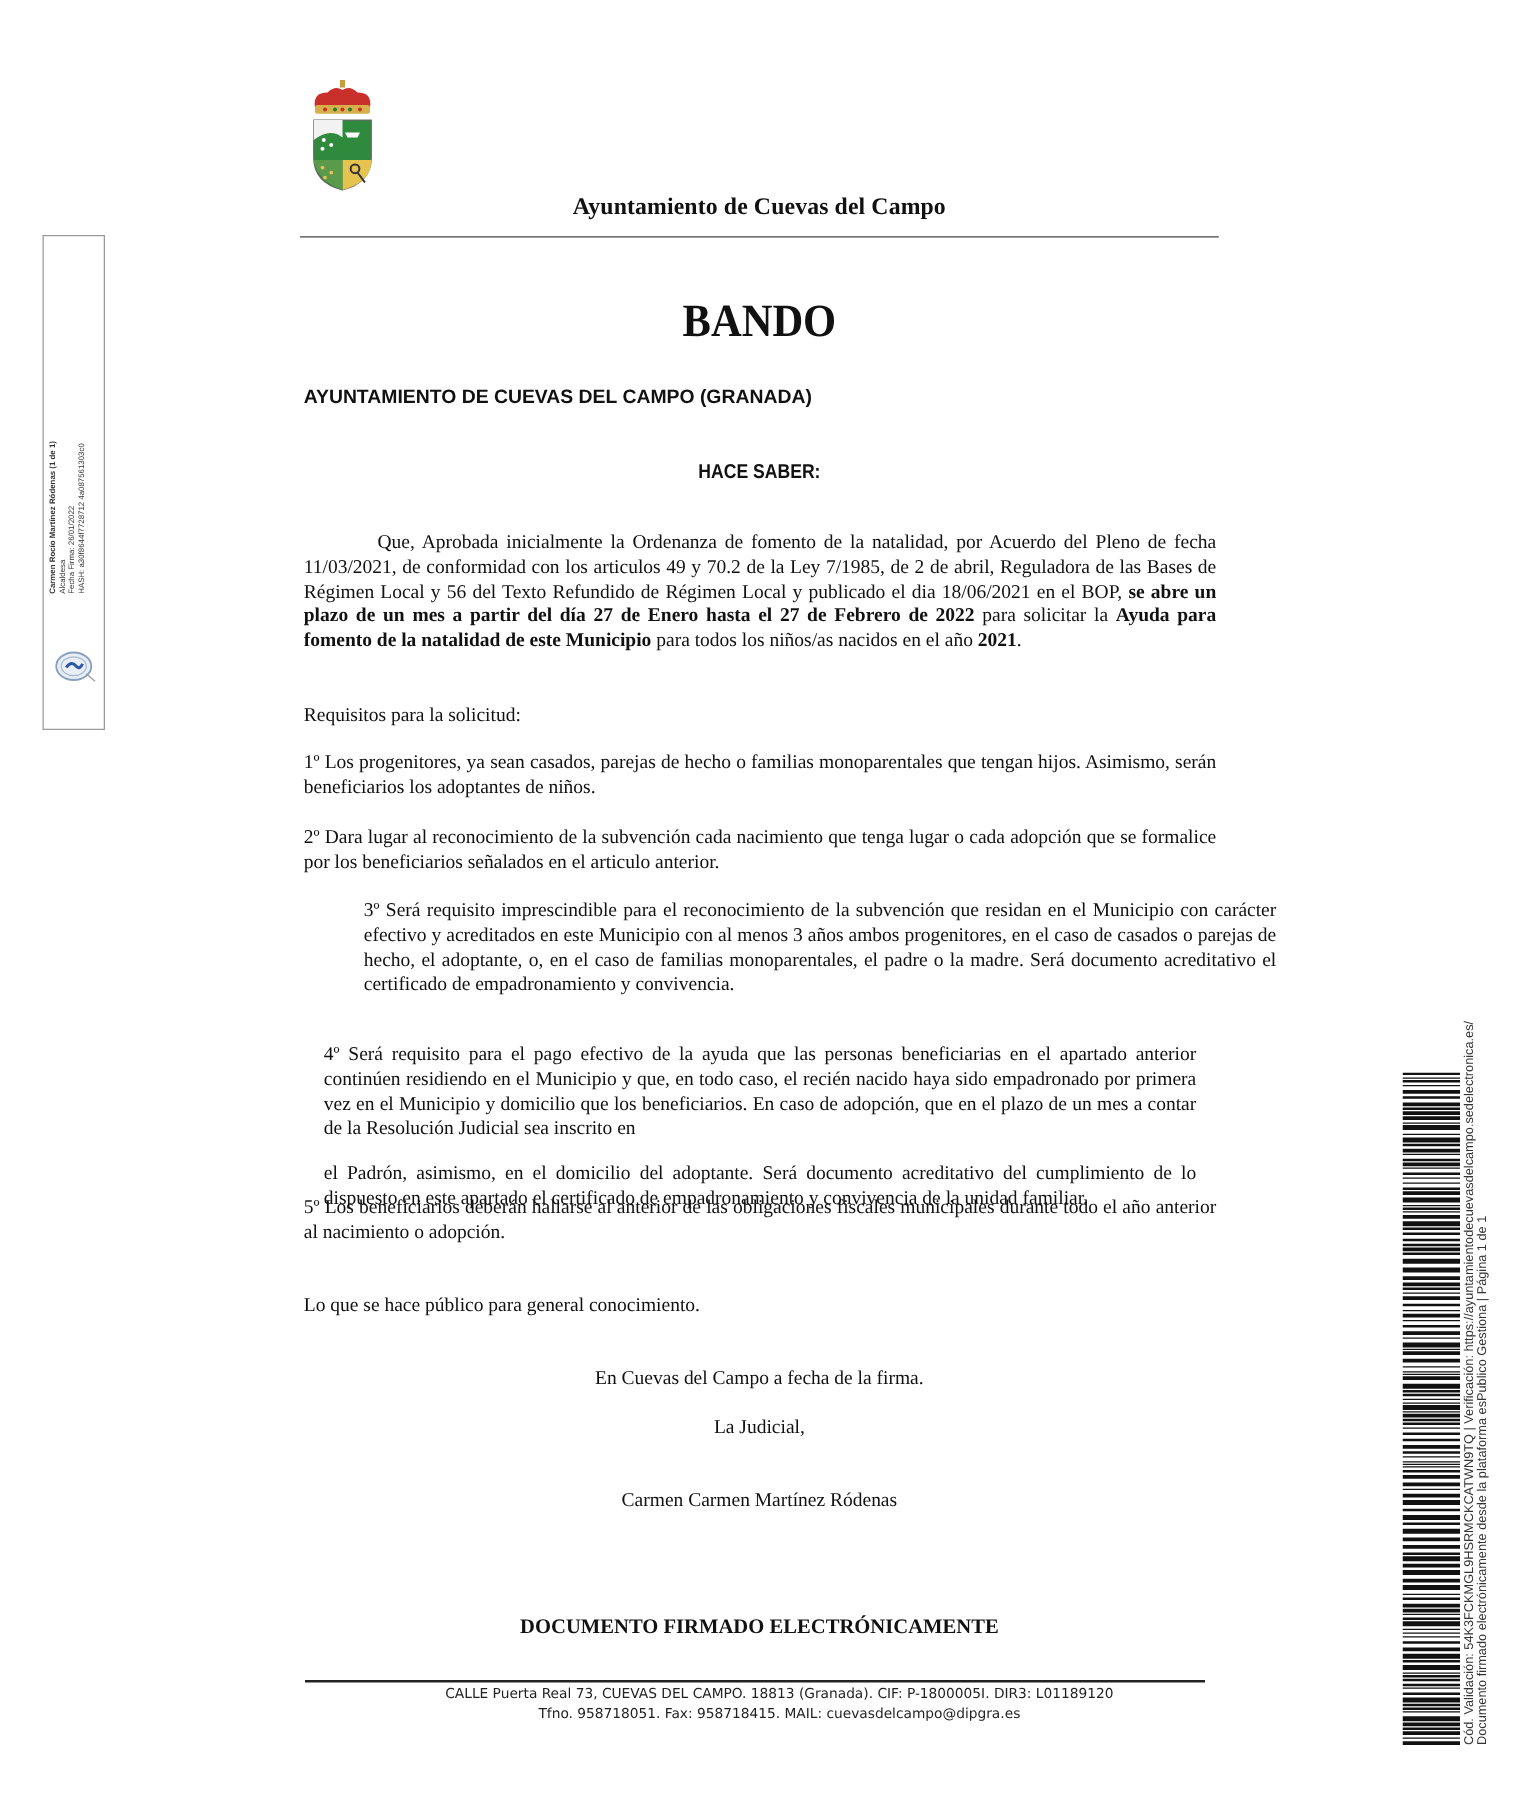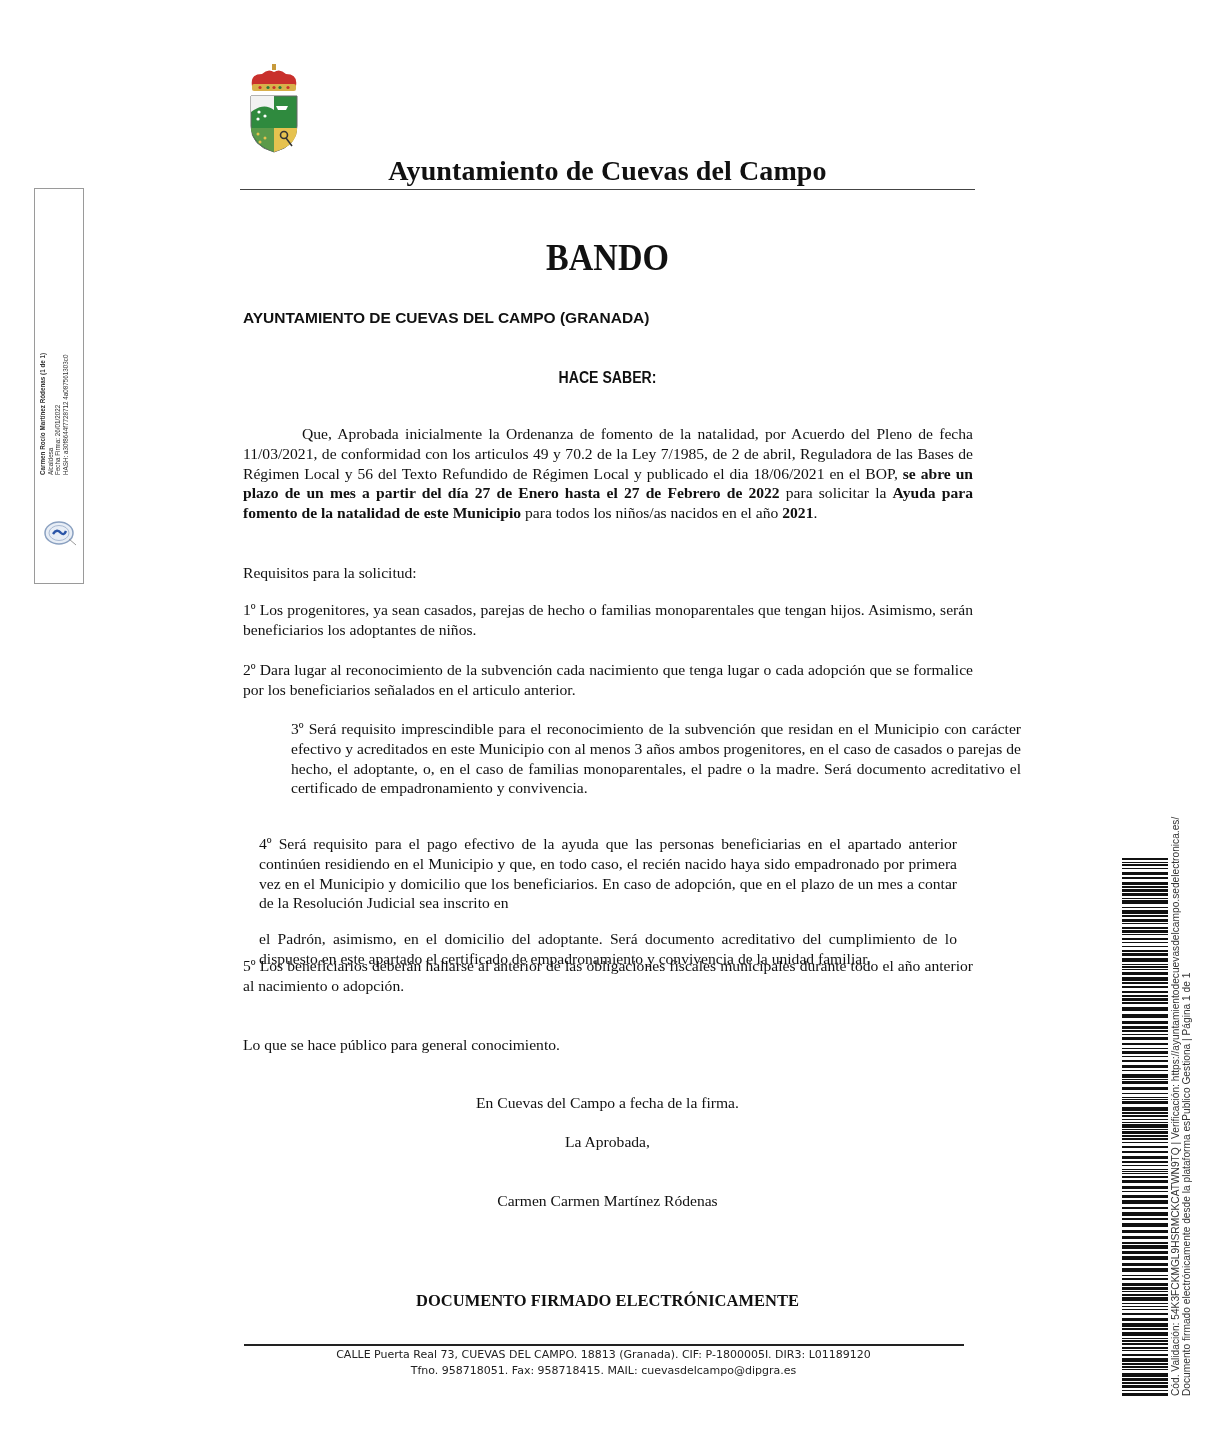--- a/index.html
+++ b/index.html
@@ -8,21 +8,21 @@
 
   
   .sig-box { left: 34px; top: 188px; width: 50px; height: 396px; border: 1px solid #9a9a9a; box-sizing: border-box; background: #fff; }
   .sig-text { position: absolute; left: 4px; bottom: 108px; width: 40px; height: 0; }
   .sig-rot { position: absolute; left: 0; top: 0; transform-origin: 0 0; transform: rotate(-90deg); white-space: nowrap; font-family: "Liberation Sans", sans-serif; font-size: 6.3px; line-height: 7.5px; color: #333; }
   .sig-seal { position: absolute; left: 7px; bottom: 36px; width: 36px; height: 28px; }
 
   
   .logo { left: 246px; top: 62px; width: 56px; height: 92px; }
 
-  .org-title { left: 240px; width: 735px; top: 155px; text-align: center; font-weight: bold; font-size: 28px; letter-spacing: 0.1px; }
+  .org-title { left: 240px; width: 735px; top: 155px; text-align: center; font-weight: bold; font-size: 19px; letter-spacing: 0.1px; }
   .rule-top { left: 240px; top: 189px; width: 735px; height: 1px; background: #444; }
 
   .bando { left: 240px; width: 735px; top: 236px; text-align: center; font-weight: bold; font-size: 37px; font-family: "Liberation Sans Narrow", "Liberation Serif", serif; transform: scaleX(0.92); }
 
   .dec { left: 243px; width: 730px; top: 307px; font-family: "Liberation Sans", sans-serif; font-weight: bold; font-size: 15.5px; line-height: 21px; text-align: justify; text-align-last: left; }
   .dec .l1 { display: block; text-align: justify; text-align-last: justify; letter-spacing: 0.2px; }
   .hace { left: 240px; width: 735px; top: 369px; text-align: center; font-family: "Liberation Sans", sans-serif; font-weight: bold; font-size: 16px; transform: scaleX(0.88); }
 
   .body-text { left: 243px; width: 730px; font-size: 15.6px; line-height: 19.8px; text-align: justify; }
   .body-text p { margin: 16px; }
@@ -35,21 +35,21 @@
   .r5 { top: 956px; }
   .publico { top: 1035px; }
 
   .center-line { left: 240px; width: 735px; text-align: center; font-size: 15.6px; }
   .fecha { top: 1094px; }
   .alcaldesa { top: 1133px; }
   .firmante { top: 1192px; }
   .firmado { top: 1291px; font-weight: bold; font-size: 16.5px; text-align: center; }
 
   .rule-bottom { left: 244px; top: 1344px; width: 720px; height: 2px; background: #222; }
-  .footer { left: 236px; width: 735px; text-align: center; font-family: "DejaVu Sans", sans-serif; font-size: 11px; color: #222; }
+  .footer { left: 256px; width: 735px; text-align: center; font-family: "DejaVu Sans", sans-serif; font-size: 11px; color: #222; }
   .footer1 { top: 1348px; }
   .footer2 { top: 1364px; }
 
   
   .barcode { left: 1122px; top: 858px; width: 46px; height: 538px; }
   .bc-text { position: absolute; left: 1170px; top: 1396px; width: 0; height: 0; }
   .bc-rot { position: absolute; left: 0; top: 0; transform-origin: 0 0; transform: rotate(-90deg); white-space: nowrap; font-family: "Liberation Sans", sans-serif; font-size: 10.2px; line-height: 11px; color: #333; }
 </style>
 </head>
 <body>
@@ -117,21 +117,21 @@
 <div class="abs body-text r3">3º Será requisito imprescindible para el reconocimiento de la subvención que residan en el Municipio con carácter efectivo y acreditados en este Municipio con al menos 3 años ambos progenitores, en el caso de casados o parejas de hecho, el adoptante, o, en el caso de familias monoparentales, el padre o la madre. Será documento acreditativo el certificado de empadronamiento y convivencia.</div>
 <div class="abs body-text r4">
   <p style="text-align-last:left">4º Será requisito para el pago efectivo de la ayuda que las personas beneficiarias en el apartado anterior continúen residiendo en el Municipio y que, en todo caso, el recién nacido haya sido empadronado por primera vez en el Municipio y domicilio que los beneficiarios. En caso de adopción, que en el plazo de un mes a contar de la Resolución Judicial sea inscrito en</p>
   <p>el Padrón, asimismo, en el domicilio del adoptante. Será documento acreditativo del cumplimiento de lo dispuesto en este apartado el certificado de empadronamiento y convivencia de la unidad familiar.</p>
 </div>
 <div class="abs body-text r5">5º Los beneficiarios deberán hallarse al anterior de las obligaciones fiscales municipales durante todo el año anterior al nacimiento o adopción.</div>
 
 <div class="abs body-text publico">Lo que se hace público para general conocimiento.</div>
 
 <div class="abs center-line fecha">En Cuevas del Campo a fecha de la firma.</div>
-<div class="abs center-line alcaldesa">La Aprobada,</div>
+<div class="abs center-line alcaldesa">La Judicial,</div>
 <div class="abs center-line firmante">Carmen Carmen Martínez Ródenas</div>
 <div class="abs center-line firmado">DOCUMENTO FIRMADO ELECTRÓNICAMENTE</div>
 
 <div class="abs rule-bottom"></div>
 <div class="abs footer footer1">CALLE Puerta Real 73, CUEVAS DEL CAMPO. 18813 (Granada). CIF: P-1800005I. DIR3: L01189120</div>
 <div class="abs footer footer2">Tfno. 958718051. Fax: 958718415. MAIL: cuevasdelcampo@dipgra.es</div>
 
 <svg class="abs barcode" id="barcode" viewBox="0 0 46 538" preserveAspectRatio="none">
     <rect x="0" y="0" width="46" height="2" fill="#111"></rect>
     <rect x="0" y="4" width="46" height="1" fill="#111"></rect>

